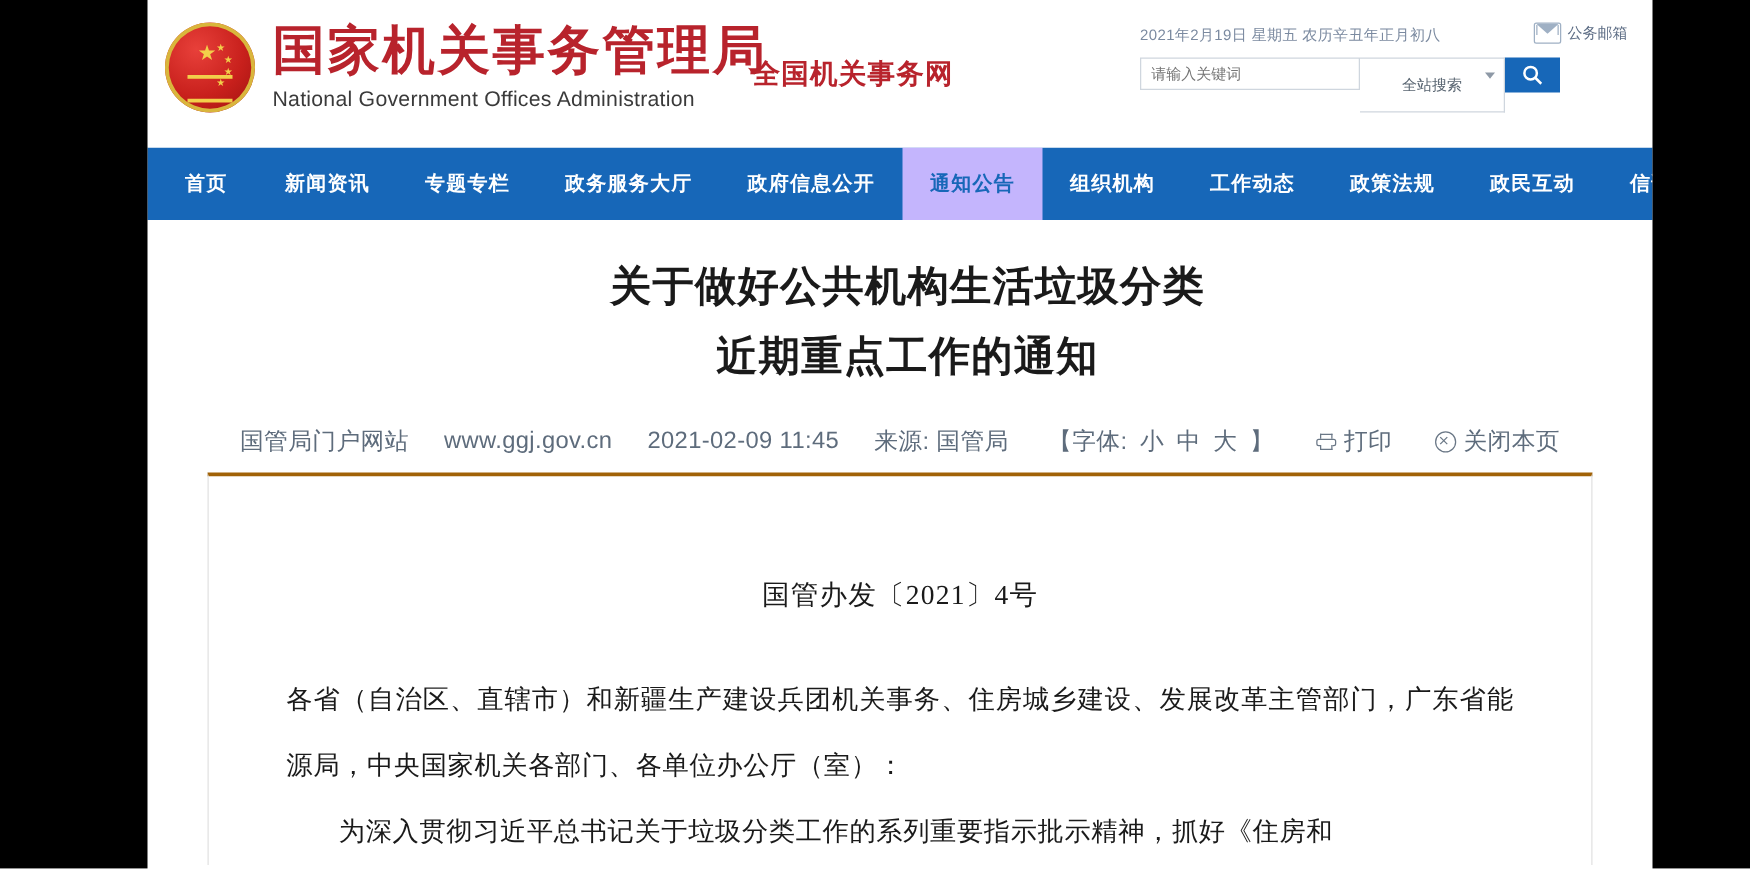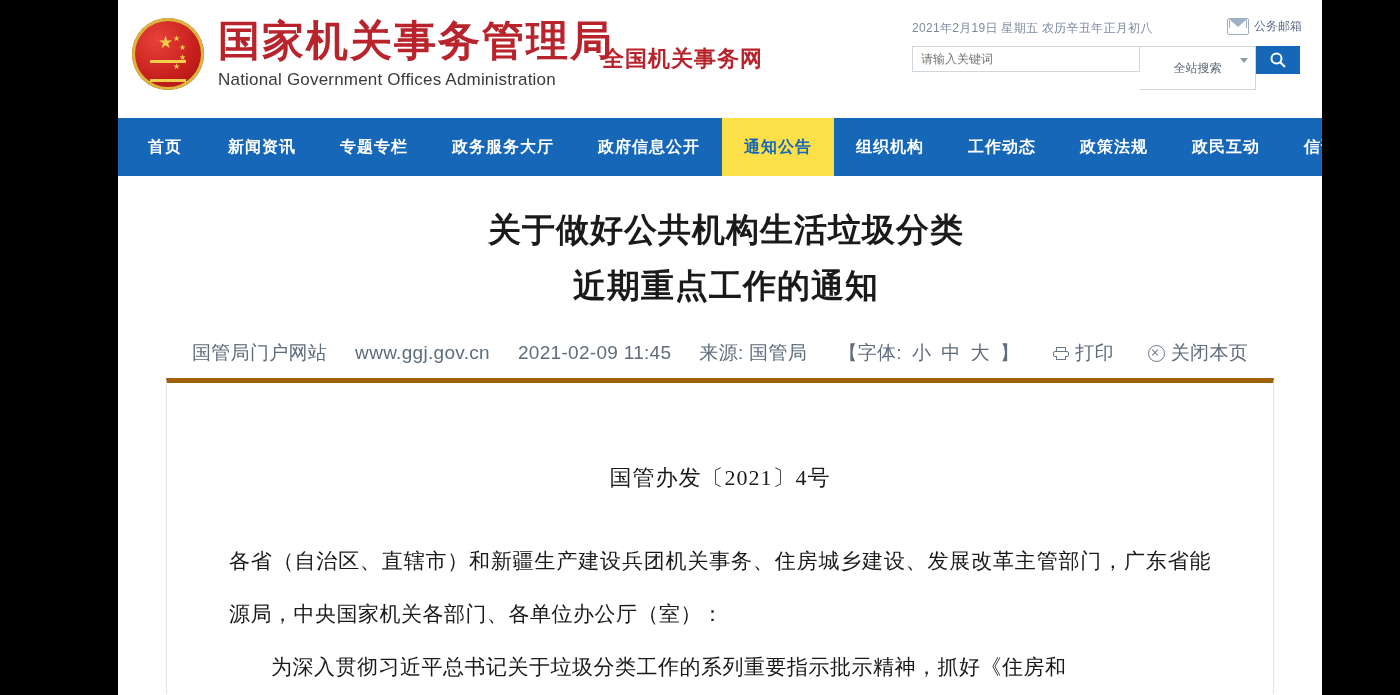--- a/index.html
+++ b/index.html
@@ -166,21 +166,21 @@
     border-top: 8px solid #9fb0c4;
   }
   .searchbar {
     position: absolute;
     left: 80px;
     top: 28px;
     display: flex;
     height: 28px;
   }
   .search-input {
-    width: 228px;
+    width: 176px;
     height: 26px;
     border: 1px solid #cfd6de;
     background: #fff;
     font-size: 12px;
     color: #ec4899;
     padding: 0 8px;
     box-sizing: border-box;
     outline: none;
   }
   .search-select {
@@ -235,21 +235,21 @@
     justify-content: center;
     color: #ffffff;
     font-size: 16px;
     font-weight: bold;
     letter-spacing: 1px;
     white-space: nowrap;
     cursor: pointer;
   }
   .nav-item.first { padding: 0 24px; }
   .nav-item.active {
-    background: #fde047;
+    background: #c4b5fd;
     color: #1767b8;
   }
 
   
   .article {
     padding-top: 26px;
     background: #fff;
   }
   .title {
     text-align: center;
@@ -338,21 +338,21 @@
     width: 8px; height: 1px;
     background: #6a7786;
   }
   .close-circle:before { transform: rotate(45deg); }
   .close-circle:after { transform: rotate(-45deg); }
 
   .doc-body {
     margin: 12px 48px 0 48px;
     border-left: 1px solid #e2e2e2;
     border-right: 1px solid #e2e2e2;
-    border-top: 5px solid #a16207;
+    border-top: 3px solid #a16207;
     min-height: 260px;
     padding: 46px 62px 0 62px;
     box-sizing: border-box;
   }
   .doc-number {
     text-align: center;
     font-family: "Liberation Serif", serif;
     font-size: 22px;
     color: #1a1a1a;
     letter-spacing: 1px;

